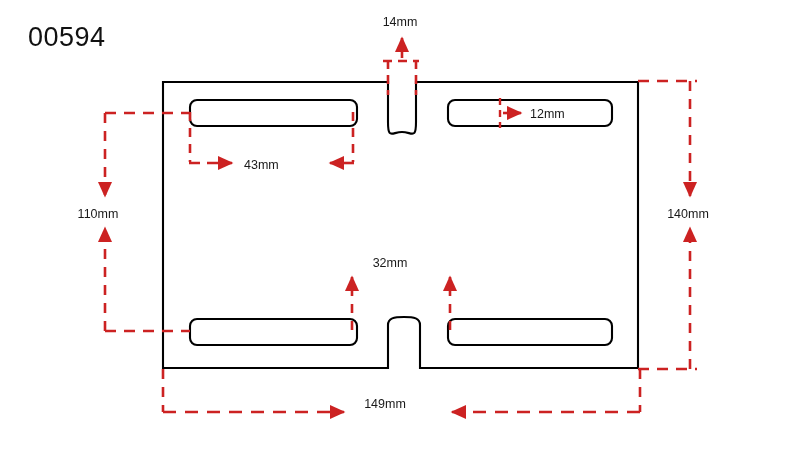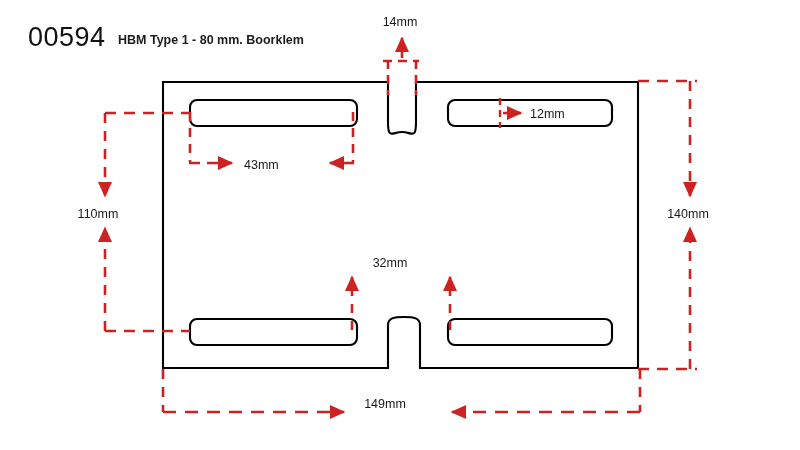--- a/index.html
+++ b/index.html
@@ -57,21 +57,20 @@
     fill: #1a1a1a;
   }
 </style>
 </head>
 <body>
 
 <div id="drawing-root">
 
   <div class="title-code">00594</div>
 
-  <div class="title-desc">HBM Type 1 - 80 mm. Boorklem</div>
 
   <svg class="canvas" viewBox="0 0 800 450" xmlns="http://www.w3.org/2000/svg">
 
     <defs>
       <marker id="arrow-up" viewBox="0 0 12 12" refX="6" refY="2" markerWidth="7" markerHeight="7" orient="auto-start-reverse">
         <path d="M 6 0 L 11 11 L 1 11 Z" fill="#CC2222"></path>
       </marker>
       <marker id="arrow-generic" viewBox="0 0 12 12" refX="10" refY="6" markerWidth="6.5" markerHeight="6.5" orient="auto">
         <path d="M 0 1 L 11 6 L 0 11 Z" fill="#CC2222"></path>
       </marker>

